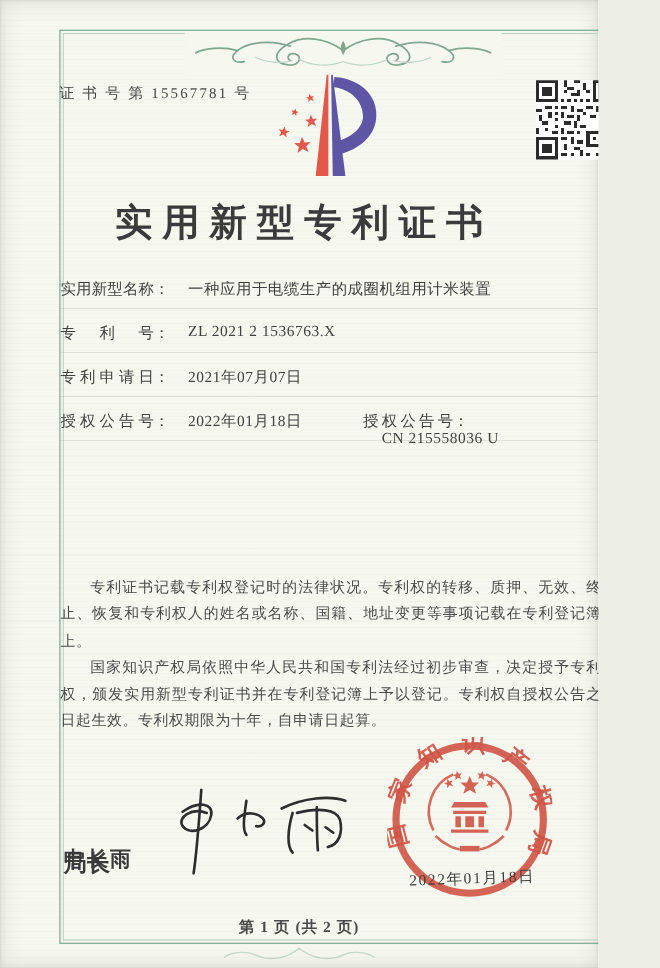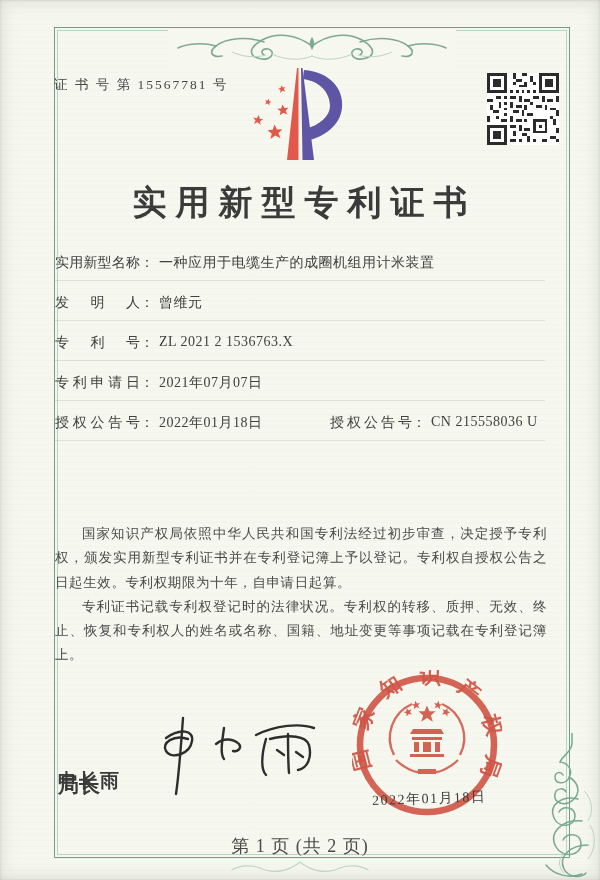--- a/index.html
+++ b/index.html
@@ -7,21 +7,21 @@
     --green:#6f9e85;
     --green-light:#b9d2c2;
     --ink:#3e3e3e;
     --red:#e2594b;
     --purple:#5f55a5;
     --seal:#d5483a;
   }
   html,body{margin:0;padding:0;}
   body{width:600px;height:880px;background:#edefe5;font-family:"Liberation Serif","DejaVu Serif",serif;}
   .page{
-    position:relative;width:600px;height:880px;overflow:hidden;
+    position:relative;width:544px;height:880px;overflow:hidden;
     background:
       repeating-linear-gradient(180deg, rgba(170,190,160,.05) 0 1px, rgba(0,0,0,0) 1px 6px),
       var(--paper);
     box-shadow: inset 0 0 18px rgba(110,120,100,.22), inset 0 0 3px rgba(110,120,100,.25);
   }
   
   .frame{position:absolute;left:54px;top:27px;width:514px;height:829px;border:1.2px solid var(--green);}
   .frame-inner{position:absolute;inset:1.6px;border:1px solid var(--green-light);}
   .ornament-top{position:absolute;left:50%;top:2px;transform:translateX(-50%);background:var(--paper);padding:0 4px;}
   .corner-flourish{position:absolute;left:538px;top:733px;}
@@ -31,33 +31,33 @@
   .logo{position:absolute;left:237px;top:60px;}
   .qr{position:absolute;left:487px;top:73px;width:72px;height:72px;}
   .title{position:absolute;left:0;top:180px;width:100%;text-align:center;
     font-size:34px;font-weight:600;color:#3b3b3b;letter-spacing:9px;padding-left:9px;box-sizing:border-box;}
   
   .fields{position:absolute;left:55px;top:254px;width:492px;font-size:14px;color:#404040;}
   .frow{position:relative;height:40px;}
   .frow::after{content:"";position:absolute;left:0;right:2px;top:26px;border-top:1px solid rgba(125,145,120,.20);}
   .flabel{display:inline-block;width:85px;text-align:justify;text-align-last:justify;vertical-align:top;}
   .fcolon{display:inline-block;vertical-align:top;}
-  .fvalue{display:inline-block;margin-left:5px;letter-spacing:.5px;vertical-align:top;}
+  .fvalue{display:inline-block;margin-left:17px;letter-spacing:.5px;vertical-align:top;}
   .grant-pair2{position:absolute;left:275px;top:0;}
   .grant-pair2 .flabel{width:82px;}
   
   .paras{position:absolute;left:55px;top:522px;width:492px;font-size:13.5px;line-height:1.8;color:#4a4a4a;letter-spacing:.6px;}
   .paras p{margin:0;text-indent:2em;text-align:justify;}
   
   .director-title{position:absolute;left:58px;top:771px;font-size:21px;font-weight:700;color:#3a3a3a;font-family:Liberation Sans, sans-serif;}
   .director-name{position:absolute;left:58px;top:768px;font-size:19px;font-weight:700;color:#3a3a3a;font-family:"Liberation Sans","DejaVu Sans",sans-serif;letter-spacing:2px;}
   .signature{position:absolute;left:138px;top:708px;}
   .seal{position:absolute;left:352px;top:670px;mix-blend-mode:multiply;opacity:.92;}
   .seal-date{position:absolute;left:372px;top:790px;font-size:14px;color:#3c3c3c;letter-spacing:1.5px;transform:rotate(-2deg);}
-  .footer{position:absolute;left:0;top:834px;width:100%;text-align:center;font-size:18px;color:#4a4a4a;letter-spacing:1px;}
+  .footer{position:absolute;left:0;top:834px;width:100%;text-align:center;font-size:14px;color:#4a4a4a;letter-spacing:1px;font-weight:bold;}
 </style>
 </head>
 <body>
 
 <div class="page">
 
   <div class="frame">
     <div class="frame-inner"></div>
     <div class="ornament-top">
       <svg width="280" height="34" viewBox="0 0 280 34">
@@ -152,39 +152,36 @@
     </svg>
   </div>
 
   <div class="title">实用新型专利证书</div>
 
   <div class="fields">
     <div class="frow">
       <span class="flabel">实用新型名称</span><span class="fcolon">：</span><span class="fvalue">一种应用于电缆生产的成圈机组用计米装置</span>
     </div>
     <div class="frow">
-      <span class="flabel">发明人</span><span class="fcolon">：</span><span class="fvalue">曾维元</span>
-    </div>
-    <div class="frow">
       <span class="flabel">专利号</span><span class="fcolon">：</span><span class="fvalue">ZL 2021 2 1536763.X</span>
     </div>
     <div class="frow">
       <span class="flabel">专利申请日</span><span class="fcolon">：</span><span class="fvalue">2021年07月07日</span>
     </div>
     <div class="frow">
       <span class="flabel">授权公告号</span><span class="fcolon">：</span><span class="fvalue">2022年01月18日</span>
       <span class="grant-pair2">
         <span class="flabel">授权公告号</span><span class="fcolon">：</span><span class="fvalue">CN 215558036 U</span>
       </span>
     </div>
   </div>
 
   <div class="paras">
+    <p>专利证书记载专利权登记时的法律状况。专利权的转移、质押、无效、终止、恢复和专利权人的姓名或名称、国籍、地址变更等事项记载在专利登记簿上。</p>
     <p>国家知识产权局依照中华人民共和国专利法经过初步审查，决定授予专利权，颁发实用新型专利证书并在专利登记簿上予以登记。专利权自授权公告之日起生效。专利权期限为十年，自申请日起算。</p>
-    <p>专利证书记载专利权登记时的法律状况。专利权的转移、质押、无效、终止、恢复和专利权人的姓名或名称、国籍、地址变更等事项记载在专利登记簿上。</p>
   </div>
 
   <div class="director-title">局长</div>
   <div class="director-name">申长雨</div>
 
   <div class="signature">
     <svg width="200" height="95" viewBox="0 0 200 95">
       <g fill="none" stroke="#2e2e2e" stroke-width="2.4" stroke-linecap="round">
         <path d="M28,30 C42,20 56,22 54,33 C52,46 34,52 28,43 C23,35 36,26 50,31"></path>
         <path d="M45,10 C43,38 41,66 38,86"></path>

